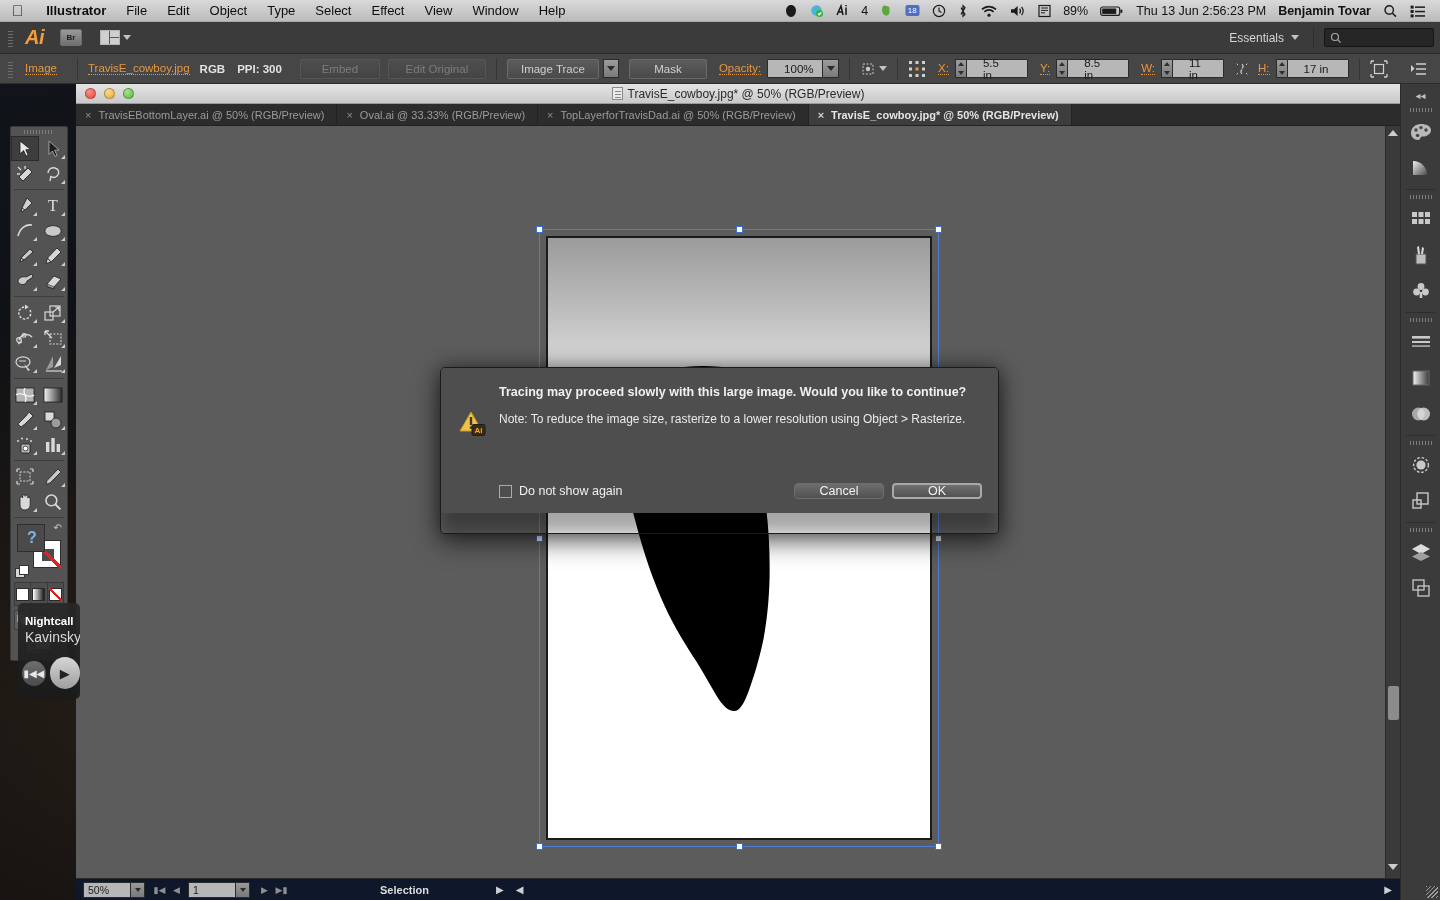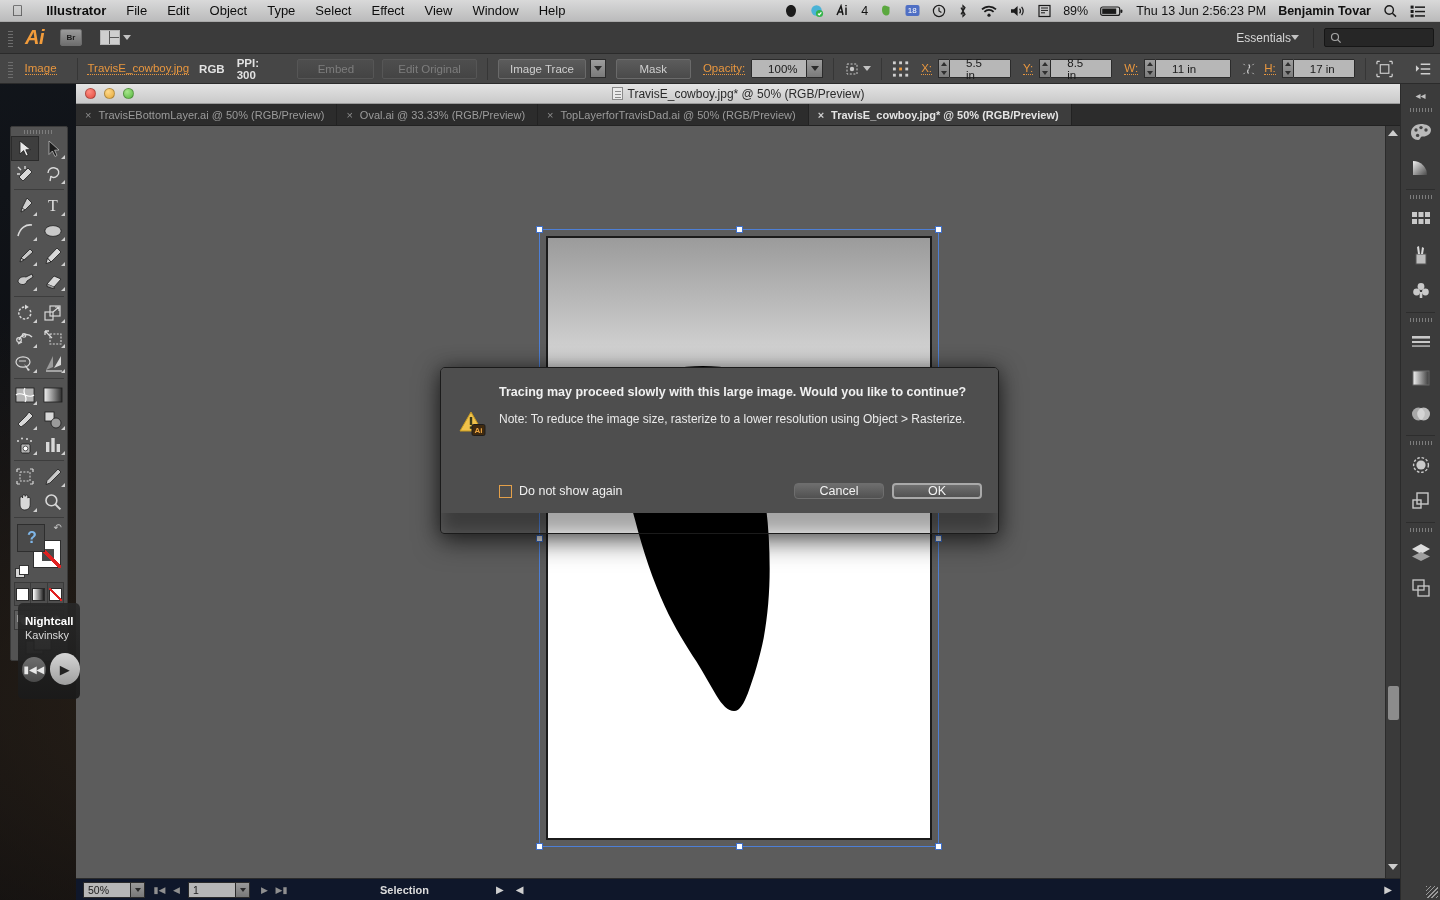--- a/index.html
+++ b/index.html
@@ -85,21 +85,21 @@
   }
   .arrange-btn { display: flex; align-items: center; margin-left: 18px; gap: 3px; }
   .arrange-ico { width: 20px; height: 15px; border: 1px solid #b4b4b4; background: #5a5a5a;
     position: relative; }
   .arrange-ico:before { content:""; position: absolute; left: 0; top: 0; width: 8px; height: 13px; background: #cfcfcf; }
   .arrange-ico:after { content:""; position: absolute; left: 9px; top: 0; width: 9px; height: 6px; background: #cfcfcf;
     box-shadow: 0 7px 0 #cfcfcf; }
   .caret { width: 0; height: 0; border-left: 4px solid transparent; border-right: 4px solid transparent; border-top: 5px solid #c2c2c2; }
 
   .ws-right { margin-left: auto; display: flex; align-items: center; padding-right: 6px; }
-  .ws-btn { color: #d6d6d6; font-size: 12px; display: flex; align-items: center; padding: 0 14px; }
+  .ws-btn { color: #d6d6d6; font-size: 12px; display: flex; align-items: center; gap: 7px; padding: 0 14px; }
   .ws-sep { width: 1px; height: 20px; background: #2d2d2d; }
   .ws-search {
     width: 110px; height: 19px; background: #262626; border: 1px solid #161616; border-radius: 2px;
     margin-left: 10px; display: flex; align-items: center; padding-left: 5px;
   }
 
   
   .ctrlbar {
     position: absolute; top: 32px; left: 0; width: 1440px; height: 30px;
     background: #464646; border-bottom: 1px solid #2b2b2b;
@@ -224,21 +224,21 @@
   .draws { display: flex; margin: 4px 3px 0; }
   .draw { flex: 1; height: 20px; display: flex; align-items: center; justify-content: center; background: #4b4b4b; border: 1px solid #3a3a3a; }
   .draw.active { background: #5f5f5f; }
   .screenmode { display: flex; justify-content: center; padding-top: 6px; }
 
   
   .player { position: absolute; left: 18px; top: 603px; width: 62px; height: 96px;
     background: linear-gradient(180deg, rgba(40,40,40,.92), rgba(26,26,26,.95));
     border-radius: 5px; overflow: hidden; }
   .player .title { color: #fff; font-size: 11.5px; font-weight: bold; padding: 12px 0 0 7px; white-space: nowrap; }
-  .player .artist { color: #dadada; font-size: 11px; padding: 2px 0 0 7px; white-space: nowrap; }
+  .player .artist { color: #dadada; font-size: 14px; padding: 2px 0 0 7px; white-space: nowrap; }
   .player .controls { display: flex; align-items: center; gap: 4px; padding: 12px 0 0 4px; }
   .pbtn { border-radius: 50%; background: linear-gradient(180deg,#6e6e6e,#4a4a4a);
     display: flex; align-items: center; justify-content: center; color: #e8e8e8; }
   .pbtn.sm { width: 25px; height: 25px; font-size: 10px; }
   .pbtn.lg { width: 32px; height: 32px; font-size: 13px; background: linear-gradient(180deg,#d6d6d6,#9e9e9e); color: #222; }
 
   
   .rdock { position: absolute; right: 0; top: 62px; width: 40px; height: 816px; background: #3b3b3b; border-left: 1px solid #2b2b2b; }
   .rd-grip { height: 8px; background-image: repeating-linear-gradient(90deg,#7d7d7d 0 1px, transparent 1px 3px);
     background-size: 22px 4px; background-repeat: no-repeat; background-position: center 2px; }
@@ -494,21 +494,21 @@
           </div>
         <div class="field" style="width:62px">8.5 in</div>
       </div>
 
       <div class="lbl-orange" style="margin-left:12px">W:</div>
       <div style="display:flex;margin-left:6px">
         <div class="spin">
             <i class="up"></i>
             <i class="dn"></i>
           </div>
-        <div class="field" style="width:76px">11 in</div>
+        <div class="field" style="width:52px">11 in</div>
       </div>
 
       <svg width="16" height="16" viewBox="0 0 16 16" style="margin-left:10px">
         <path d="M8 3.2 a2.6 2.6 0 0 1 0 4.2 M8 8.6 a2.6 2.6 0 0 0 0 4.2" stroke="#c9c9c9" stroke-width="1.3" fill="none"></path>
         <path d="M4 4 L2.6 2.6 M12 4 L13.4 2.6 M4 12 L2.6 13.4 M12 12 L13.4 13.4" stroke="#c9c9c9" stroke-width="1"></path>
       </svg>
 
       <div class="lbl-orange" style="margin-left:8px">H:</div>
       <div style="display:flex;margin-left:6px">
         <div class="spin">

